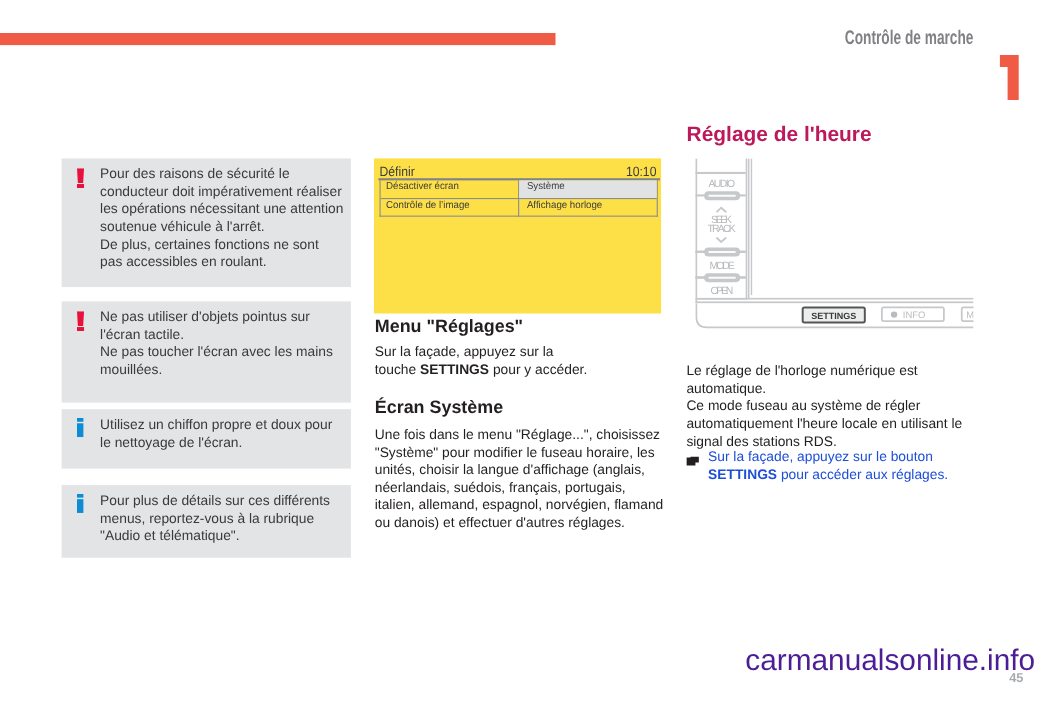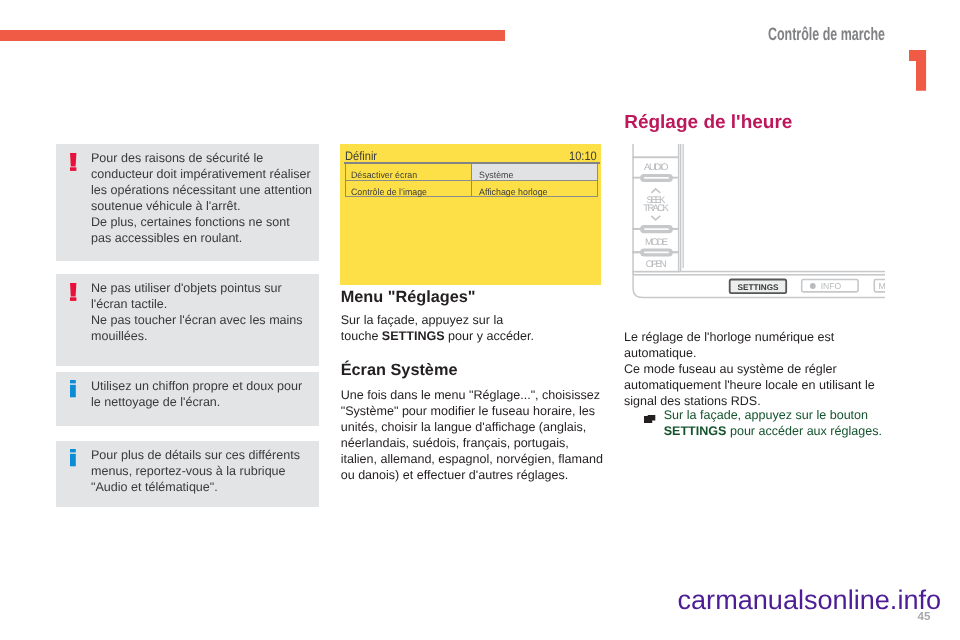--- a/index.html
+++ b/index.html
@@ -24,35 +24,35 @@
                border:none;box-sizing:border-box;}
   #scr-title{position:absolute;left:5.6px;top:5.2px;font-size:12.2px;color:#3c3c3c;
              transform:scaleX(0.91);transform-origin:left top;white-space:nowrap;}
   #scr-clock{position:absolute;left:228.7px;top:5.2px;font-size:12.2px;color:#3c3c3c;
              transform:scaleX(0.91);transform-origin:left top;white-space:nowrap;}
   #scr-rule{position:absolute;left:3.8px;width:256.5px;top:18.3px;height:2.0px;background:#828486;}
   #scr-table{position:absolute;left:5.3px;top:20.0px;width:252.7px;height:32.9px;
              border:1px solid #8a8c8e;border-top:none;box-sizing:border-box;}
   .scr-row{display:flex;height:16.5px;box-sizing:border-box;}
   .scr-row+.scr-row{border-top:1px solid #8a8c8e;}
-  .scr-cell{box-sizing:border-box;font-size:9.2px;color:#3c3c3c;display:flex;align-items:flex-end;
+  .scr-cell{box-sizing:border-box;font-size:9.2px;color:#3c3c3c;display:flex;align-items:flex-start;
             padding-left:5.0px;overflow:hidden;}
   .scr-cell span{display:inline-block;transform:scaleX(0.96);transform-origin:left center;white-space:nowrap;}
   .scr-cell.l{width:125.7px;border-right:1px solid #8a8c8e;}
   .scr-cell.r{width:125.0px;padding-left:7.2px;}
   .scr-cell.hl{background:#e1e2e4;}
 
   .h2{position:absolute;font-size:16.3px;font-weight:bold;color:#231f20;white-space:nowrap;}
   .body{position:absolute;font-size:12.55px;line-height:16px;color:#231f20;}
 
   
   #right-heading{position:absolute;left:624.2px;top:111.9px;font-size:19px;font-weight:bold;color:#be185d;white-space:nowrap;}
   #unit-photo{position:absolute;left:622.7px;top:143.8px;width:262.3px;height:177.7px;background:#fff;}
   #right-body{position:absolute;left:624.0px;top:329.2px;width:275px;font-size:12.55px;line-height:16px;color:#231f20;}
-  #right-bullet{position:absolute;left:644px;top:407.2px;width:275px;font-size:12.55px;line-height:16px;color:#14532d;}
+  #right-bullet{position:absolute;left:624.0px;top:407.2px;width:275px;font-size:12.55px;line-height:16px;color:#1d4ed8;}
   #right-bullet .glyph{position:absolute;left:-0.2px;top:4.6px;}
   #right-bullet .btext{margin-left:19.7px;display:block;}
 
   
   #watermark{position:absolute;left:677.5px;top:584px;font-size:27.1px;color:#4c1d95;white-space:nowrap;}
   #page-number{position:absolute;left:917.5px;top:609.6px;font-size:11.6px;font-weight:bold;color:#a7aaad;}
 </style>
 </head>
 <body>
 

